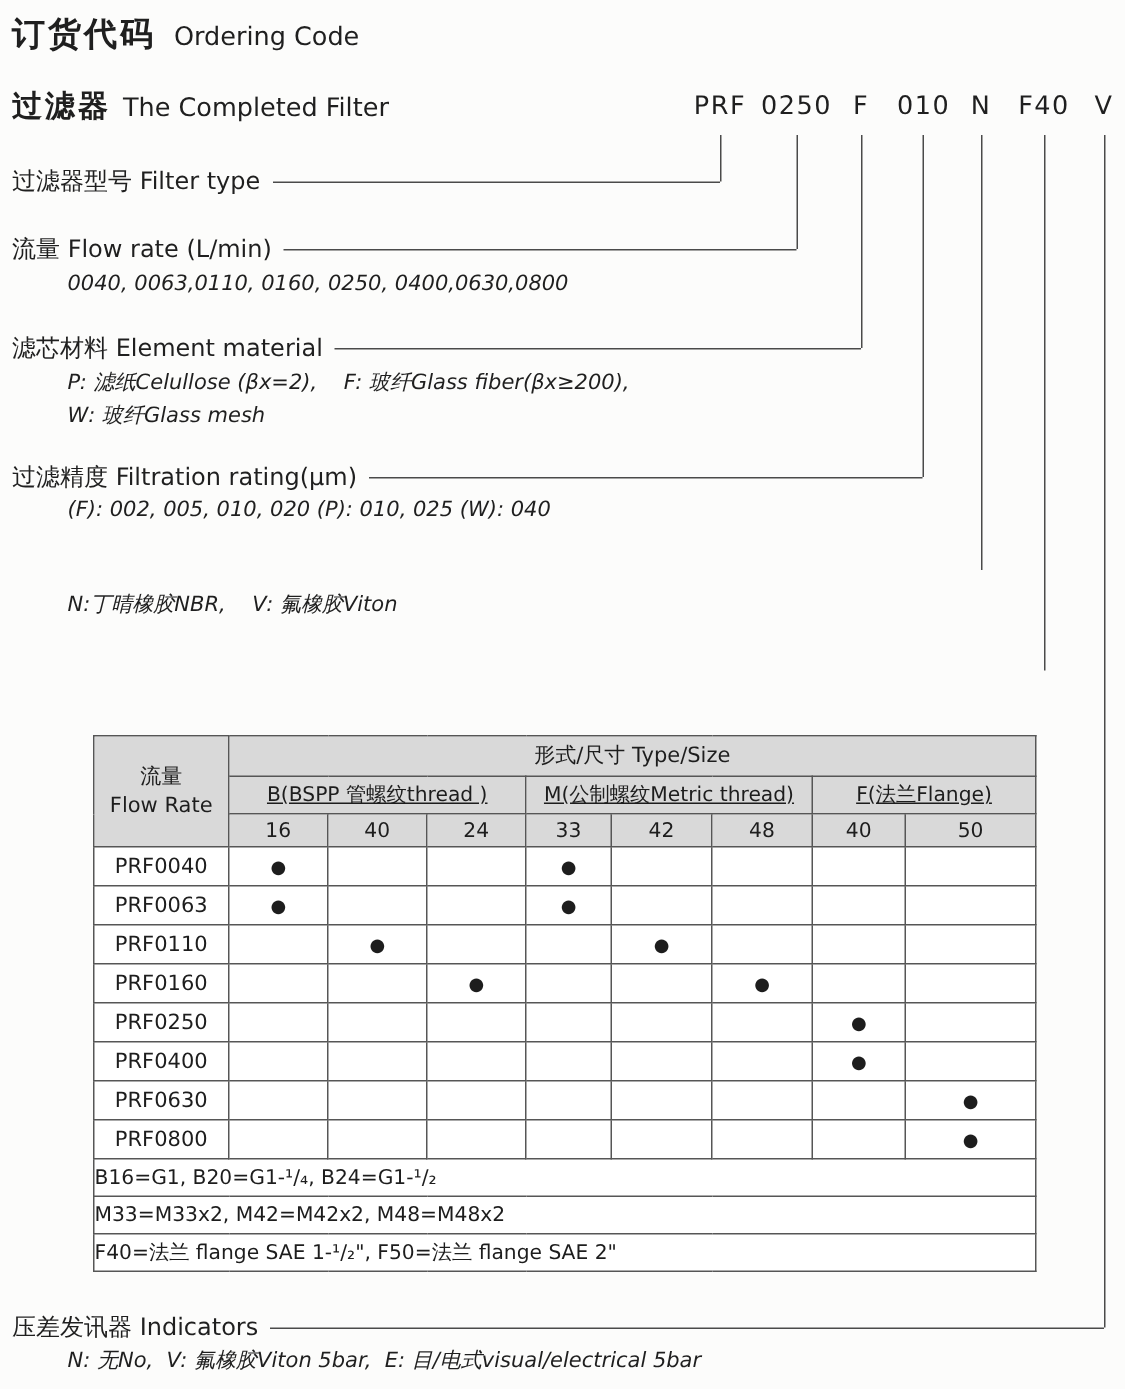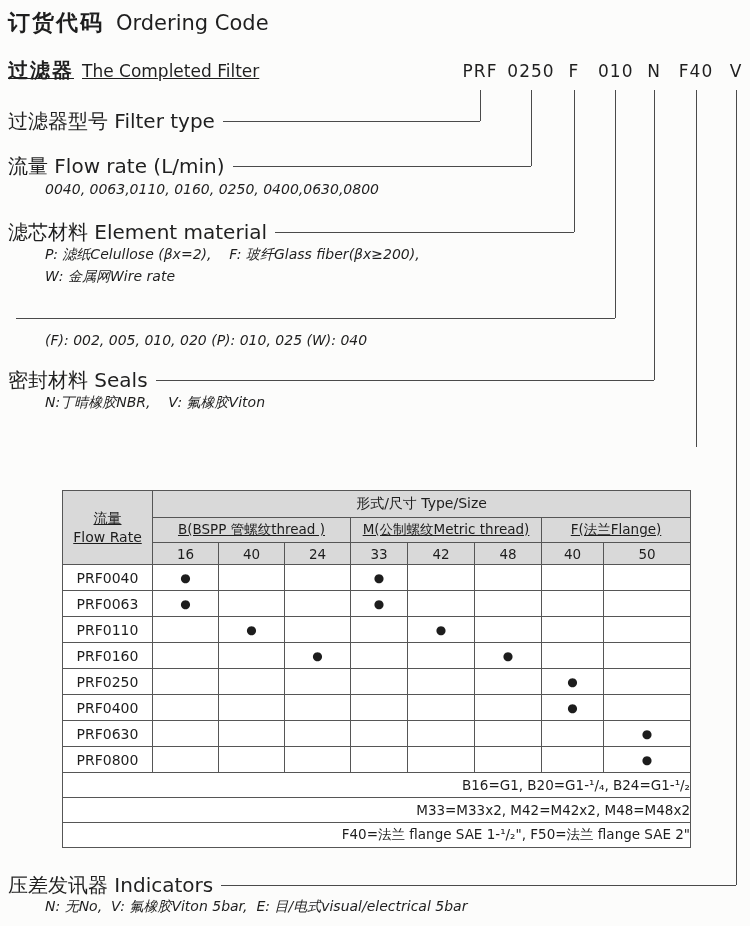--- a/index.html
+++ b/index.html
@@ -4,41 +4,41 @@
 <style>
   html,body{margin:0;padding:0;background:#e9e9e9;}
   .page{
     position:relative;width:750px;height:926px;margin:0 auto;
     background:#fcfcfb;overflow:hidden;color:#1f1f1f;
     font-family:"DejaVu Sans","Liberation Sans",sans-serif;
   }
   .abs{position:absolute;}
   .title-row{left:8px;top:8px;}
   .title-cn{font-size:22px;font-weight:700;letter-spacing:2px;}
-  .title-en{font-size:21px;margin-left:12px;}
-  .sub-row{left:8px;top:57px;text-decoration:underline;}
+  .title-en{font-size:17px;margin-left:12px;}
+  .sub-row{left:8px;top:57px;}
   .sub-cn{font-size:20px;font-weight:700;letter-spacing:2px;}
   .sub-en{font-size:17px;margin-left:8px;}
   .code-seg{position:absolute;top:61px;font-size:17px;text-align:center;letter-spacing:1px;white-space:nowrap;}
   .field{position:absolute;display:flex;align-items:center;height:20px;}
-  .field .lbl{font-size:20px;white-space:nowrap;}
+  .field .lbl{font-size:16px;white-space:nowrap;}
   .field .lead{flex:1;border-top:1px solid #4a4a4a;height:0;margin-left:8px;}
   .subtext{position:absolute;font-size:14px;white-space:pre;font-style:italic;}
   .vline{position:absolute;width:0;border-left:1px solid #4a4a4a;}
   
   .spec{position:absolute;left:62px;top:490px;border-collapse:collapse;table-layout:fixed;width:628px;background:#fff;}
   .spec td{border:1px solid #565656;text-align:center;vertical-align:middle;padding:0;font-size:13.5px;color:#1d1d1d;overflow:hidden;}
   .spec tr.hdr td{background:#d9d9d9;}
   .spec tr.r1 td{height:26px;font-size:14px;}
   .spec tr.r2 td{height:24px;text-decoration:underline;}
   .spec tr.r3 td{height:21px;}
   .spec tr.body td{height:25px;font-size:12px;}
   .spec tr.body td.model{font-size:14px;}
-  .spec tr.foot td{height:24px;text-align:right;padding-left:10px;font-size:13.5px;}
-  .spec td.corner div{line-height:1.35;font-size:14px;text-decoration:underline;}
+  .spec tr.foot td{height:24px;text-align:left;font-size:13.5px;}
+  .spec td.corner div{line-height:1.35;font-size:14px;}
 </style>
 </head>
 <body>
 
 <div class="page">
 
   <div class="abs title-row">
     <span class="title-cn">订货代码</span><span class="title-en">Ordering Code</span>
   </div>
 
@@ -73,31 +73,28 @@
     <span class="lbl">流量 Flow rate (L/min)</span>
     <span class="lead"></span>
   </div>
   <div class="abs subtext" style="left:45px;top:181px">0040, 0063,0110, 0160, 0250, 0400,0630,0800</div>
 
   <div class="field" style="left:8px;top:222px;width:566px">
     <span class="lbl">滤芯材料 Element material</span>
     <span class="lead"></span>
   </div>
   <div class="abs subtext" style="left:45px;top:246px">P: 滤纸Celullose (βx=2),    F: 玻纤Glass fiber(βx≥200),</div>
-  <div class="abs subtext" style="left:45px;top:268px">W: 金属网Wire rate</div>
+  <div class="abs subtext" style="left:45px;top:268px">W: 玻纤Glass mesh</div>
 
   <div class="field" style="left:8px;top:308px;width:607px">
+    <span class="lbl">过滤精度 Filtration rating(μm)</span>
     <span class="lead"></span>
   </div>
   <div class="abs subtext" style="left:45px;top:332px">(F): 002, 005, 010, 020 (P): 010, 025 (W): 040</div>
 
-  <div class="field" style="left:8px;top:370px;width:646px">
-    <span class="lbl">密封材料 Seals</span>
-    <span class="lead"></span>
-  </div>
   <div class="abs subtext" style="left:45px;top:394px">N:丁晴橡胶NBR,    V: 氟橡胶Viton</div>
 
 
   <table class="spec">
     <colgroup>
       <col style="width:90px">
         <col style="width:66px">
         <col style="width:66px">
         <col style="width:66px">
       <col style="width:57px">

